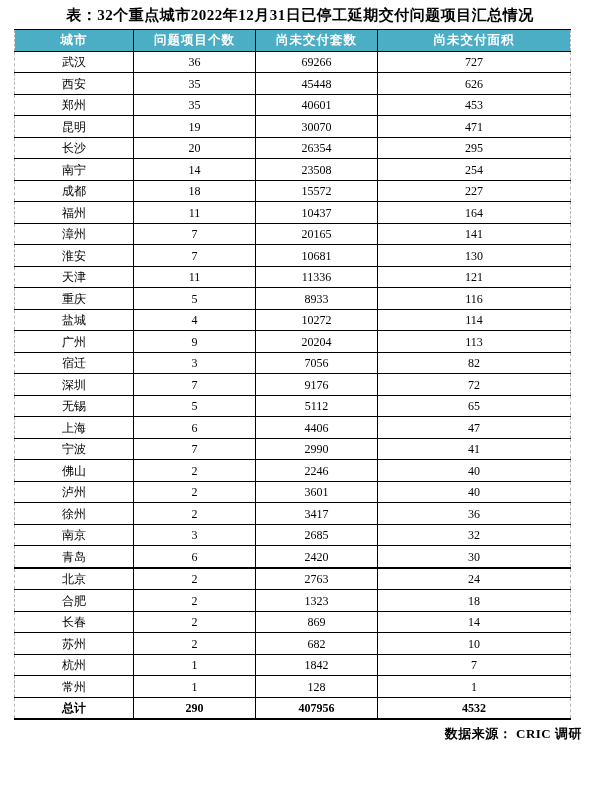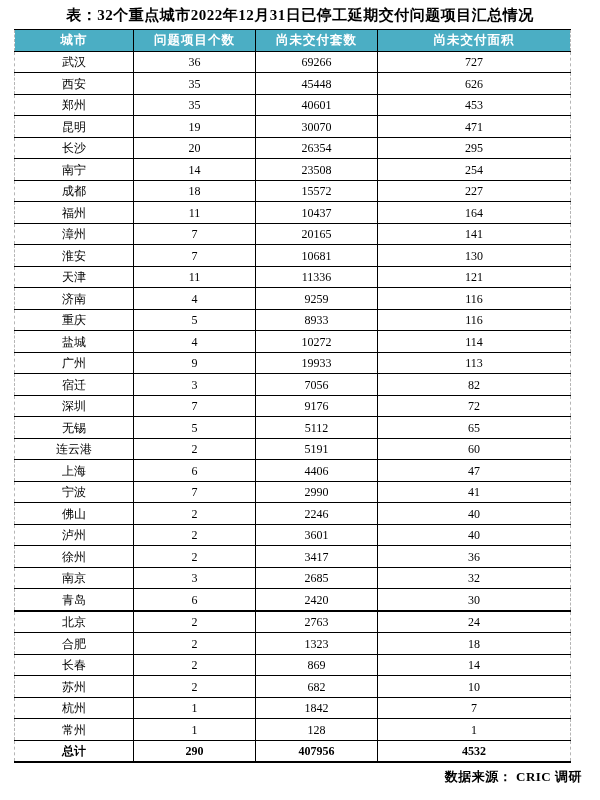--- a/index.html
+++ b/index.html
@@ -159,66 +159,54 @@
             <td>10681</td>
             <td>130</td>
           </tr>
           <tr>
             <td>天津</td>
             <td>11</td>
             <td>11336</td>
             <td>121</td>
           </tr>
           <tr>
-            <td>济南</td>
-            <td>4</td>
-            <td>9259</td>
-            <td>116</td>
-          </tr>
-          <tr>
             <td>重庆</td>
             <td>5</td>
             <td>8933</td>
             <td>116</td>
           </tr>
           <tr>
             <td>盐城</td>
             <td>4</td>
             <td>10272</td>
             <td>114</td>
           </tr>
           <tr>
             <td>广州</td>
             <td>9</td>
-            <td>19933</td>
+            <td>20204</td>
             <td>113</td>
           </tr>
           <tr>
             <td>宿迁</td>
             <td>3</td>
             <td>7056</td>
             <td>82</td>
           </tr>
           <tr>
             <td>深圳</td>
             <td>7</td>
             <td>9176</td>
             <td>72</td>
           </tr>
           <tr>
             <td>无锡</td>
             <td>5</td>
             <td>5112</td>
             <td>65</td>
-          </tr>
-          <tr>
-            <td>连云港</td>
-            <td>2</td>
-            <td>5191</td>
-            <td>60</td>
           </tr>
           <tr>
             <td>上海</td>
             <td>6</td>
             <td>4406</td>
             <td>47</td>
           </tr>
           <tr>
             <td>宁波</td>
             <td>7</td>

